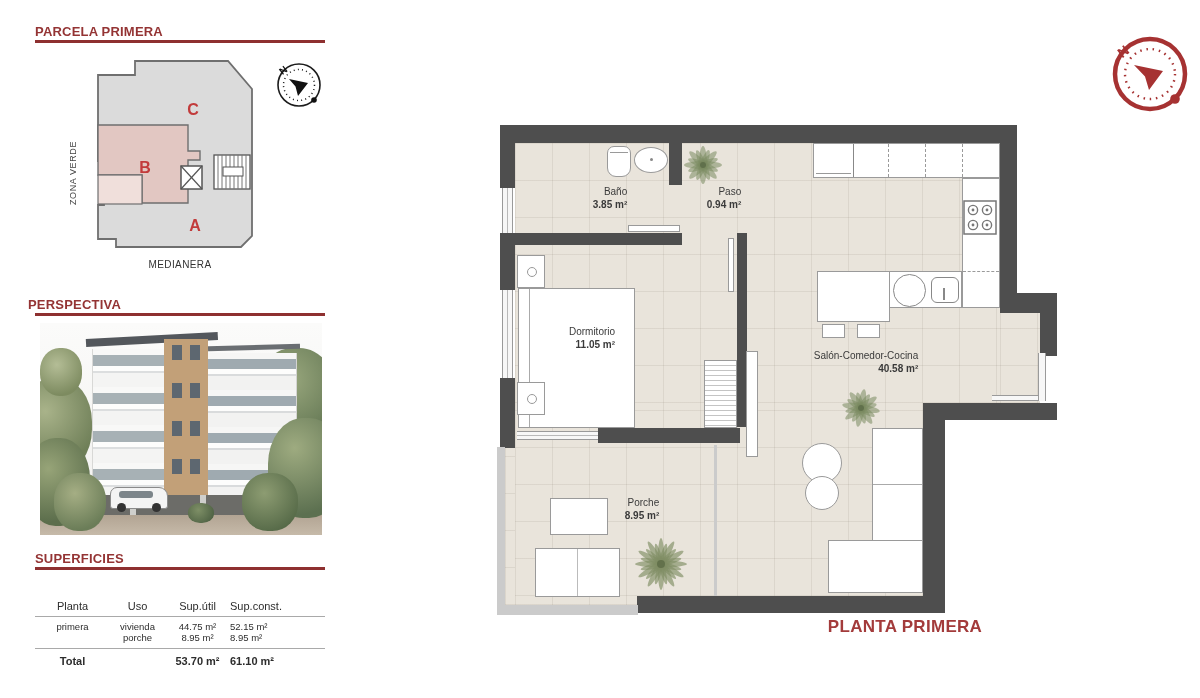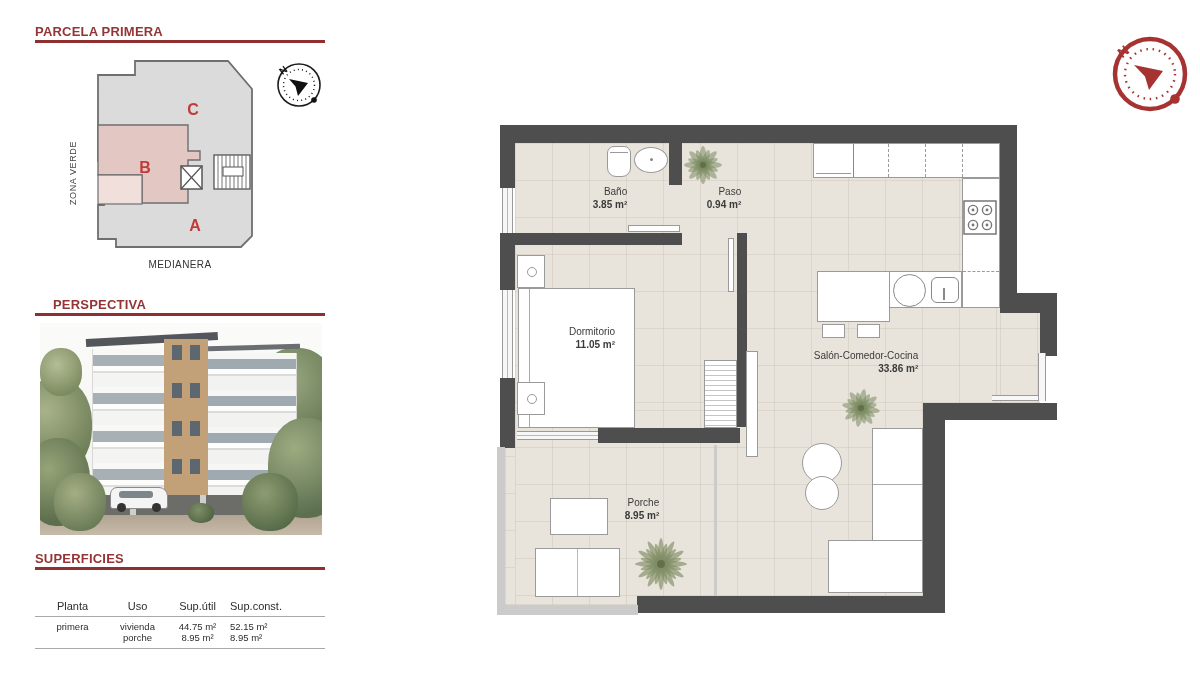--- a/index.html
+++ b/index.html
@@ -75,21 +75,21 @@
   <div style="position:absolute; left:130px; top:259px; width:100px; text-align:center; font-size:10px; color:#333; letter-spacing:.4px;">MEDIANERA</div>
 
   <svg style="position:absolute; left:272px; top:58px;" width="54" height="54" viewBox="-27 -27 54 54">
     <circle r="21" fill="none" stroke="#1c1c1c" stroke-width="1.6"></circle>
     <circle r="15.5" fill="none" stroke="#1c1c1c" stroke-width="1.5" stroke-dasharray="1 3.2"></circle>
     <polygon points="-10,-6 9,-2 -1,11 -3.5,1.5" fill="#111"></polygon>
     <circle cx="15" cy="15" r="2.8" fill="#111"></circle>
     <text x="-19" y="-11" font-size="10" font-weight="bold" fill="#111" transform="rotate(-38 -16 -14)">N</text>
   </svg>
 
-  <div class="sec-title" style="left:53px; top:297px;">PERSPECTIVA</div>
+  <div class="sec-title" style="left:28px; top:297px;">PERSPECTIVA</div>
   <div class="sec-rule" style="left:35px; top:313px; width:290px;"></div>
 
   <div style="position:absolute; left:40px; top:323px; width:282px; height:212px; overflow:hidden;
               background:linear-gradient(#fbfbfa,#f1f0ee);">
 
     <div class="tree" style="left:-20px; top:55px;  width:72px; height:95px; background:radial-gradient(circle at 35% 35%, #a9b38a, #6f7f58 72%);"></div>
     <div class="tree" style="left:214px; top:25px;  width:84px; height:105px; background:radial-gradient(circle at 40% 30%, #9aa87e, #5f7350 75%);"></div>
     <div class="tree" style="left:0px;  top:25px;  width:42px; height:48px;  background:radial-gradient(circle at 40% 35%, #b4bd96, #7d8b60 75%);"></div>
 
     <div style="position:absolute; left:46px; top:16px; width:132px; height:8px; background:#53575c; transform:rotate(-3deg); transform-origin:left center;"></div>
@@ -141,20 +141,26 @@
         <div>porche</div>
       </div>
       <div class="c3">
         <div>44.75 m²</div>
         <div>8.95 m²</div>
       </div>
       <div class="c4">
         <div>52.15 m²</div>
         <div>8.95 m²</div>
       </div>
+    </div>
+    <div class="tbl-row tbl-total">
+      <div class="c1">Total</div>
+      <div class="c2"></div>
+      <div class="c3">53.70 m²</div>
+      <div class="c4">61.10 m²</div>
     </div>
   </div>
 
   <svg style="position:absolute; left:1106px; top:30px;" width="88" height="88" viewBox="-44 -44 88 88">
     <circle r="35" fill="none" stroke="#a63232" stroke-width="4.5"></circle>
     <circle r="25" fill="none" stroke="#a63232" stroke-width="2.4" stroke-dasharray="1.5 4.8"></circle>
     <polygon points="-16,-9 13,-3 -1,16 -5,2.5" fill="#a63232"></polygon>
     <circle cx="25" cy="25" r="4.8" fill="#a63232"></circle>
     <text x="-31" y="-17" font-size="14" font-weight="bold" fill="#a63232" transform="rotate(-38 -27 -21)">N</text>
   </svg>
@@ -311,22 +317,23 @@
     <div class="room-label" style="left:227px; top:62px;">
       <div>Paso</div>
       <div class="area">0.94 m²</div>
     </div>
     <div class="room-label" style="left:95px; top:202px;">
       <div>Dormitorio</div>
       <div class="area">11.05 m²</div>
     </div>
     <div class="room-label" style="left:369px; top:226px;">
       <div>Salón-Comedor-Cocina</div>
-      <div class="area">33.86 m²</div>
+      <div class="area">40.58 m²</div>
     </div>
     <div class="room-label" style="left:145px; top:373px;">
       <div>Porche</div>
       <div class="area">8.95 m²</div>
     </div>
   </div>
 
+  <div class="plan-title" style="left:820px; top:617px; width:170px; text-align:center;">PLANTA PRIMERA</div>
 
 </div>
 
 </body></html>

